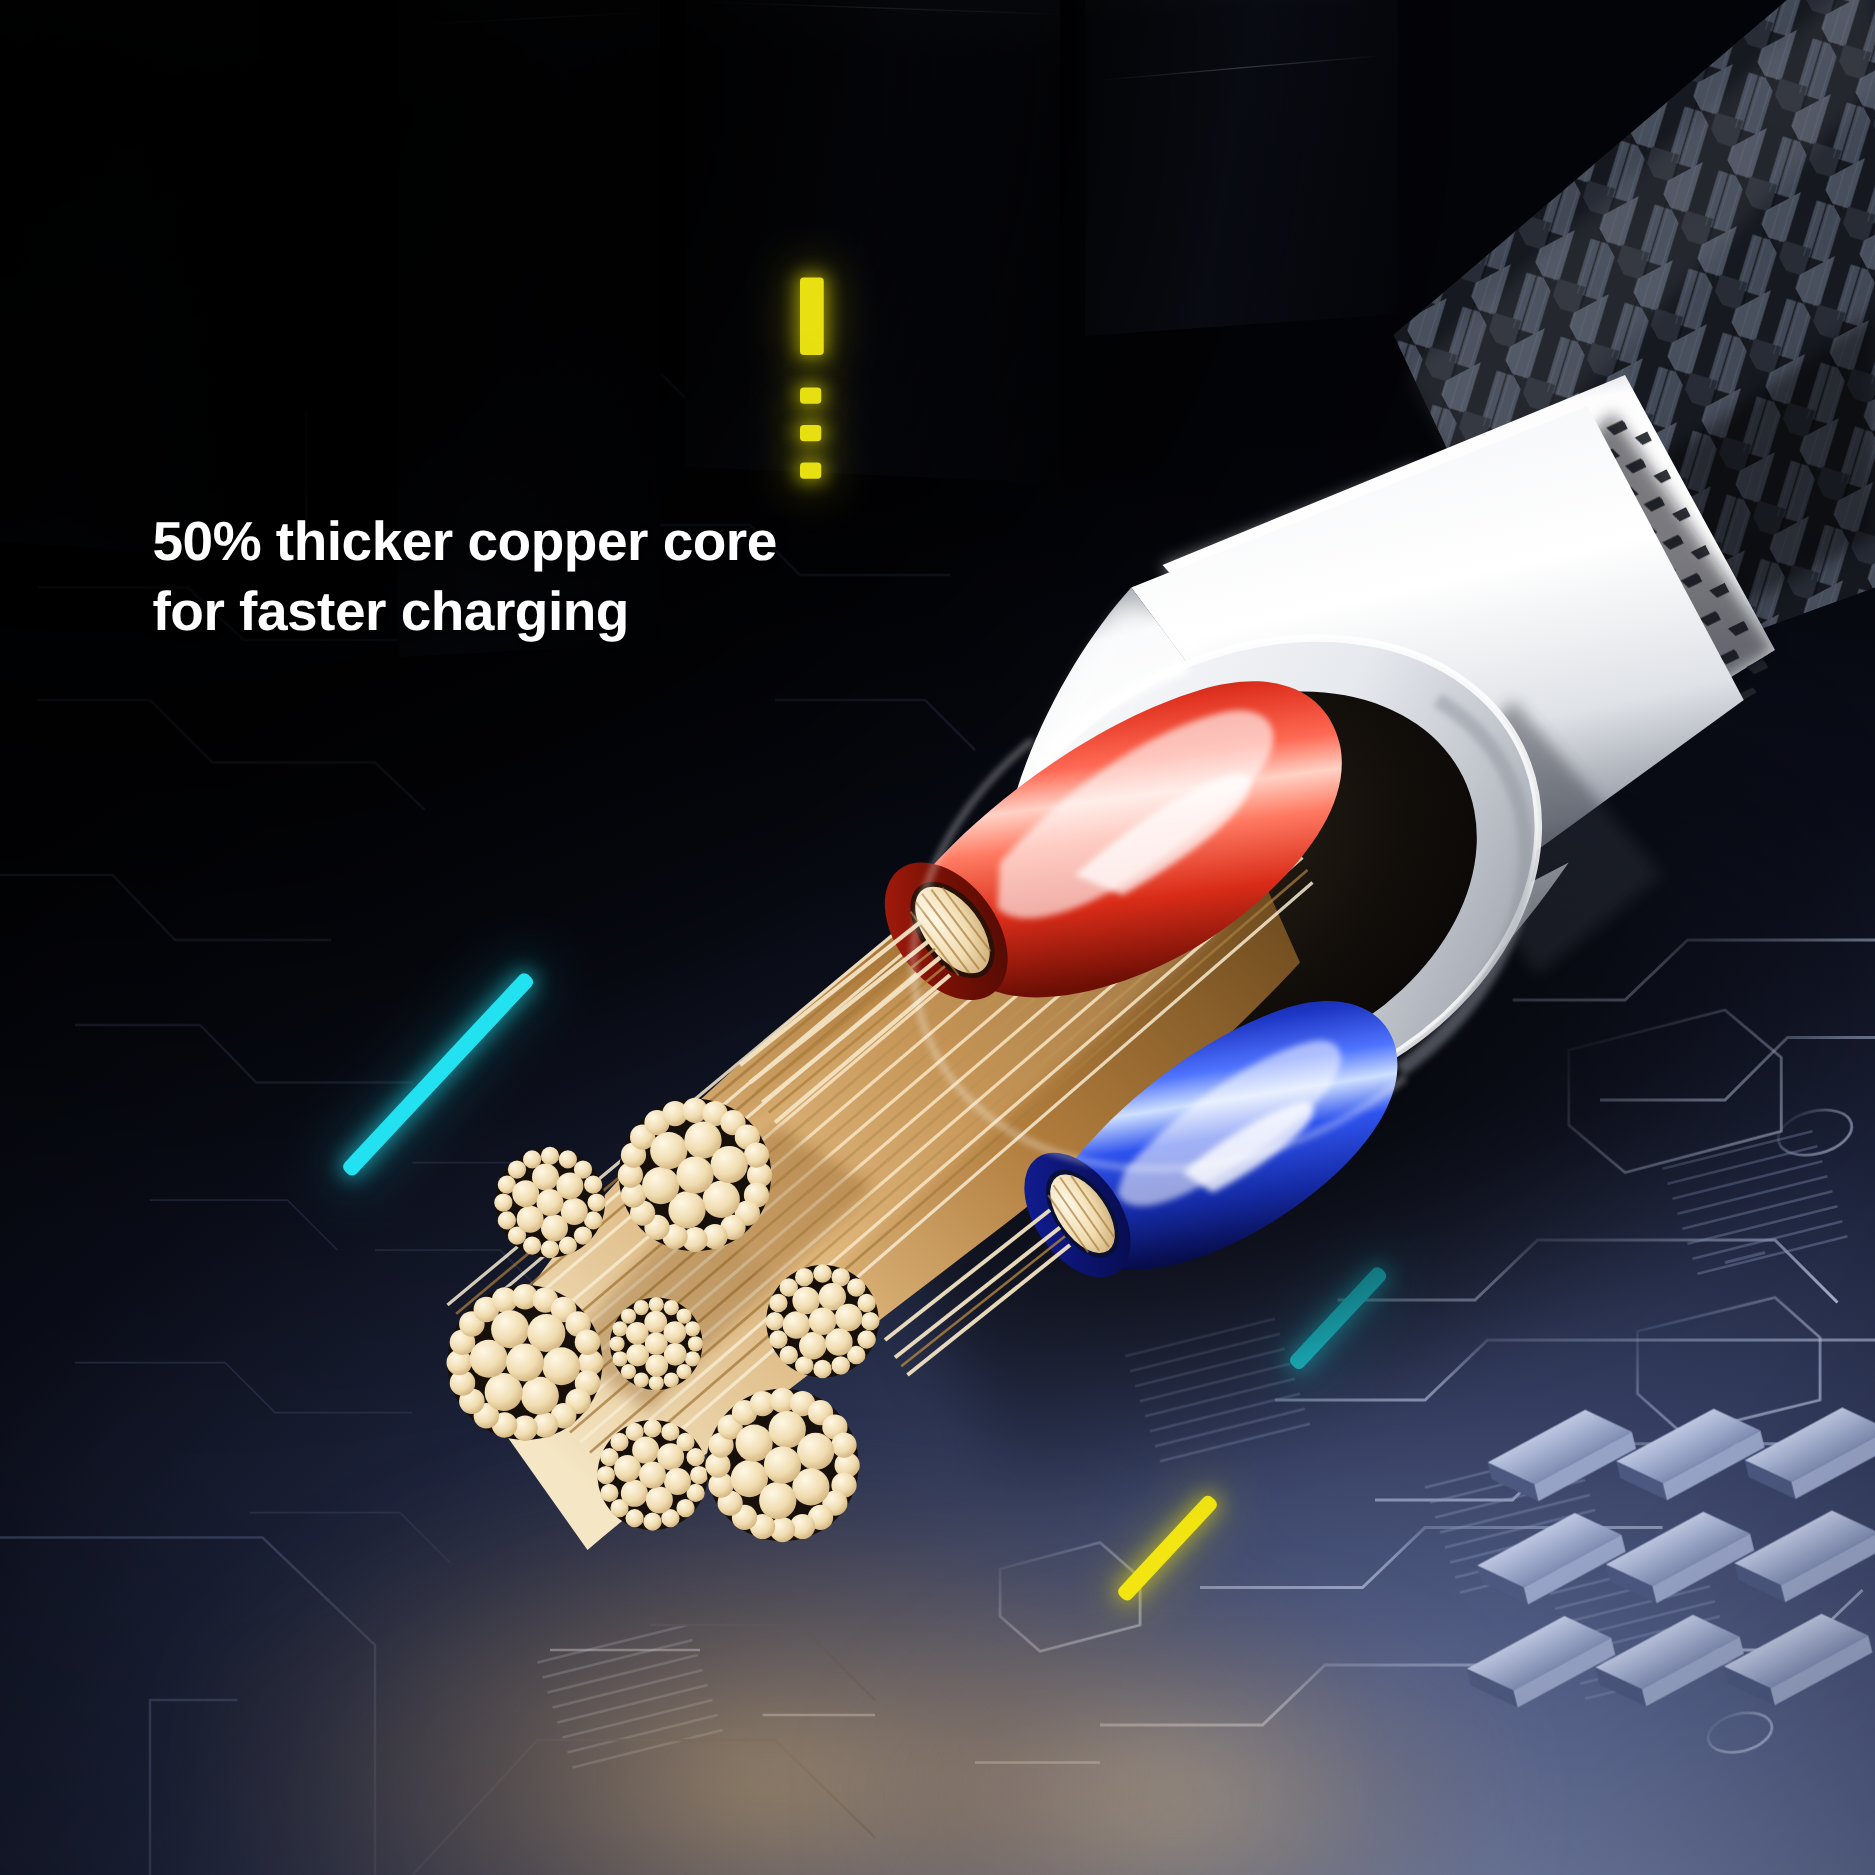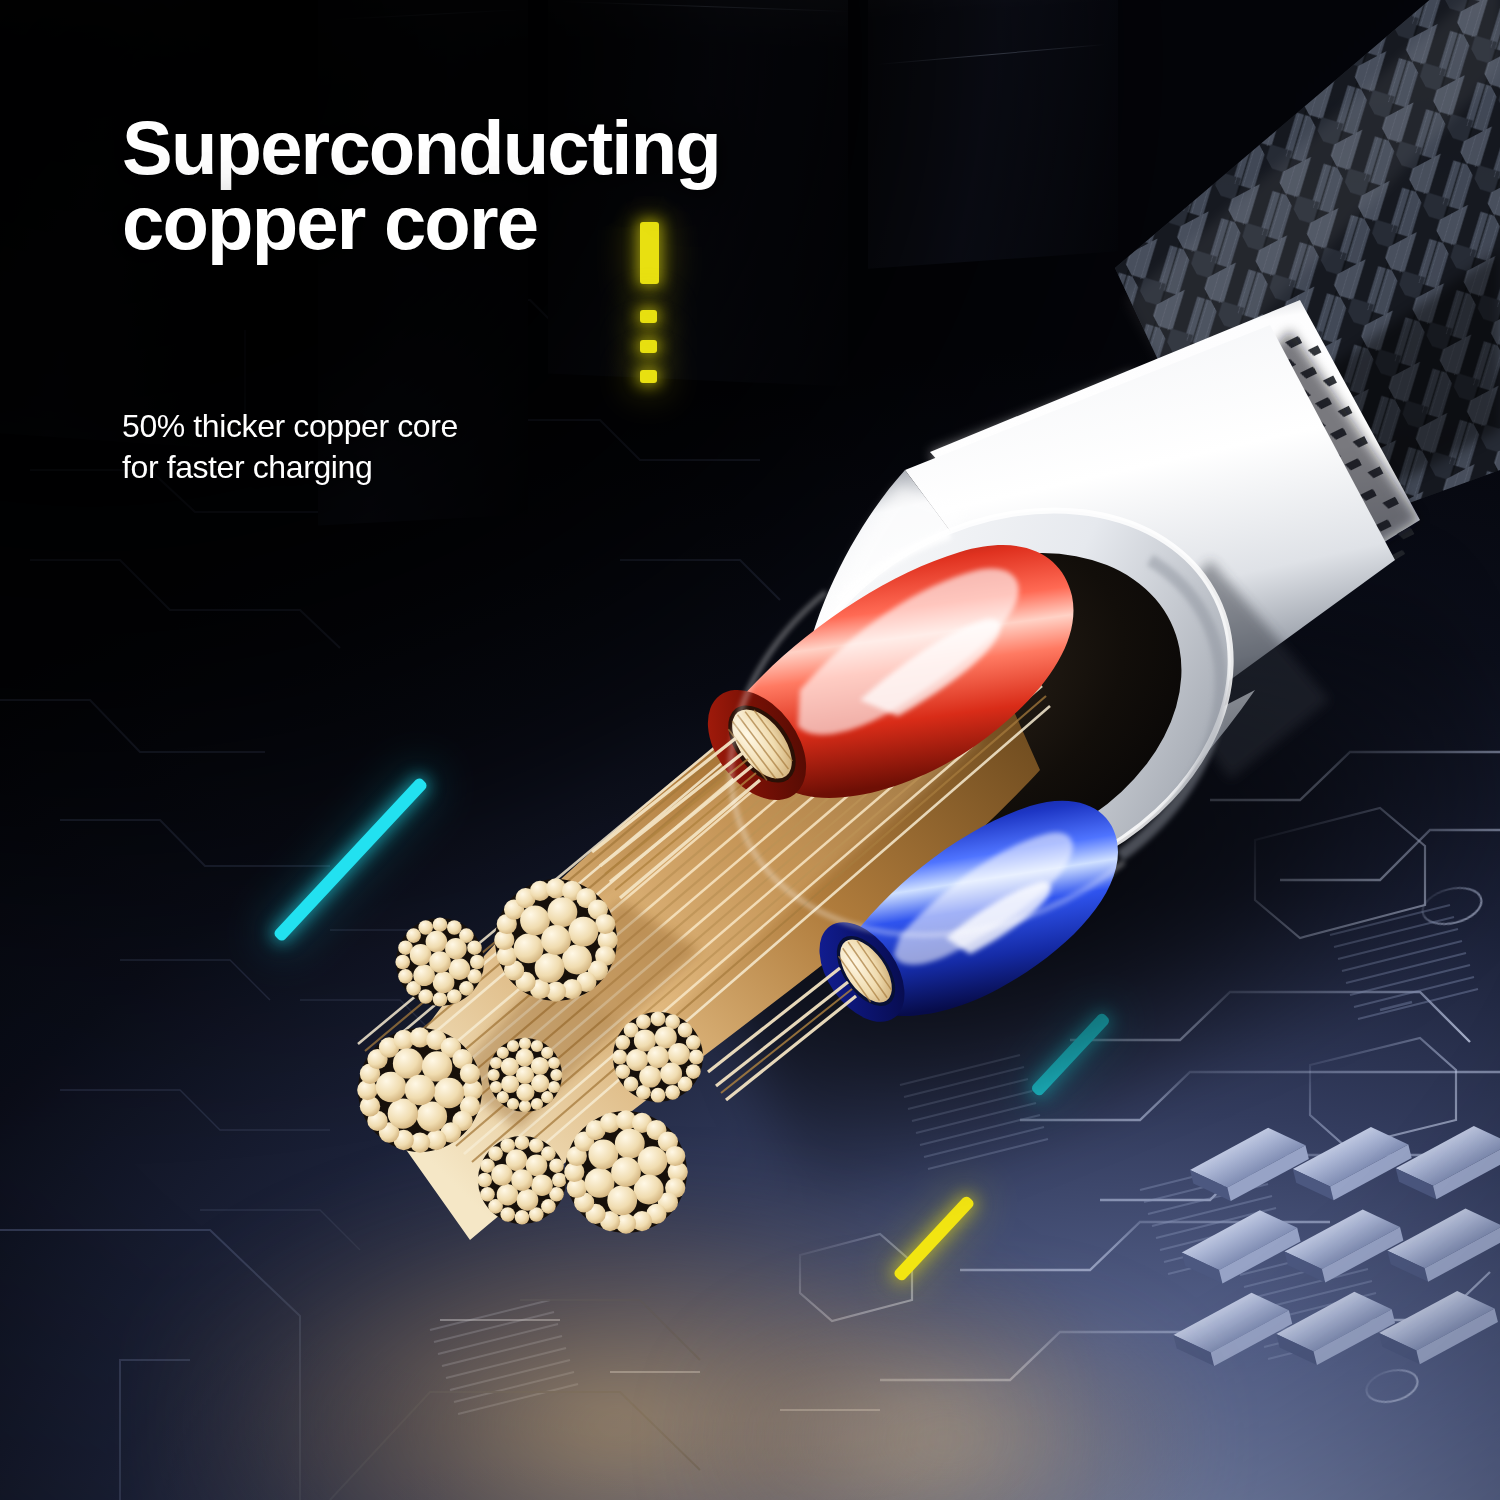--- a/index.html
+++ b/index.html
@@ -63,21 +63,21 @@
   
   .headline{
     position:absolute;left:122px;top:110px;width:1000px;
     color:#fff;font-weight:700;font-size:76px;line-height:.99;
     letter-spacing:-1.8px;white-space:pre-line;
     text-shadow:0 2px 18px rgba(0,0,0,.85),0 0 52px rgba(0,0,0,.6);
     z-index:60;
   }
   .subhead{
     position:absolute;left:122px;top:406px;width:760px;
-    color:#fff;font-weight:400;font-size:32px;line-height:1.28;
+    color:#fff;font-weight:700;font-size:44px;line-height:1.28;
     letter-spacing:-.4px;white-space:pre-line;
     text-shadow:0 2px 14px rgba(0,0,0,.8);
     z-index:60;
   }
 
   
   #cable{position:absolute;left:0;top:0;width:1500px;height:1500px;z-index:40;pointer-events:none;}
   .cbl-shadow{
     position:absolute;left:700px;top:620px;width:820px;height:470px;
     background:radial-gradient(ellipse at 40% 50%, rgba(0,0,0,.80) 0%, rgba(0,0,0,.55) 38%, rgba(0,0,0,.20) 66%, rgba(0,0,0,0) 85%);
@@ -213,22 +213,20 @@
   <div class="bg-warm2"></div>
   <div class="bg-dark-tl"></div>
 
   <div class="ygroup" style="left:640px;top:222px;">
     <i style="width:19px;height:62px;"></i>
     <i style="width:17px;height:13px;margin-top:26px;"></i>
     <i style="width:17px;height:13px;margin-top:17px;"></i>
     <i style="width:17px;height:13px;margin-top:17px;"></i>
   </div>
 
-  <div class="headline">Superconducting
-copper core</div>
   <div class="subhead">50% thicker copper core
 for faster charging</div>
 
   <div class="cbl-shadow"></div>
 
   <svg id="cable" viewBox="0 0 1500 1500">
     <defs>
 
       <linearGradient id="braidG" x1="0" y1="0" x2="0" y2="1">
         <stop offset="0" stop-color="#3a3f4b"></stop>

